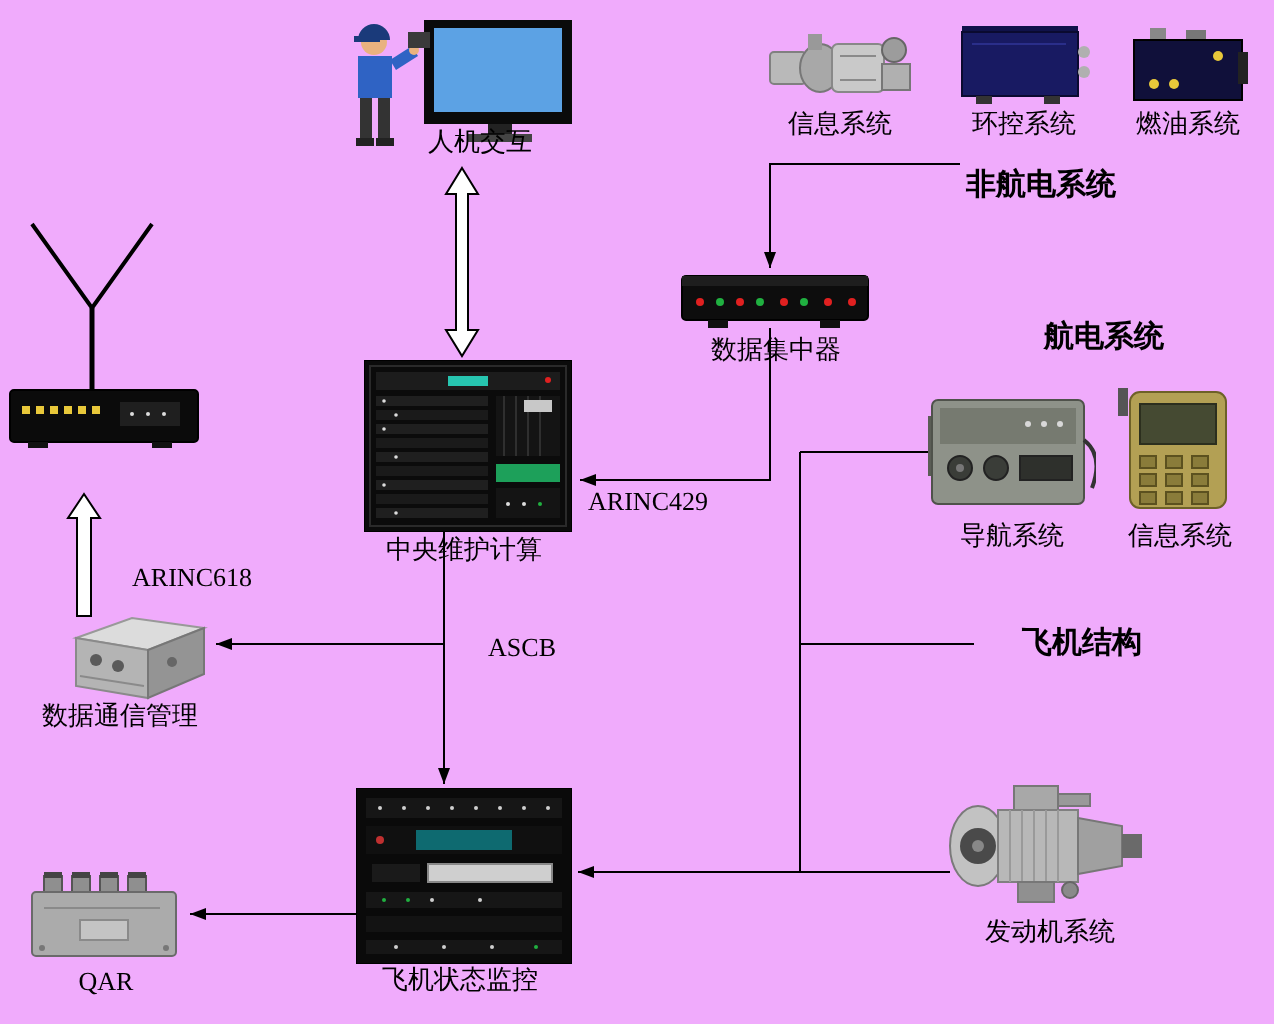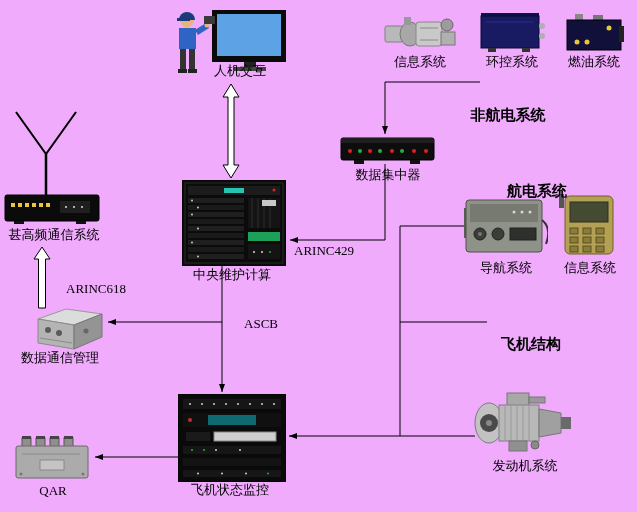--- a/index.html
+++ b/index.html
@@ -1,21 +1,21 @@
 <!DOCTYPE html>
 <html><head>
 <meta charset="utf-8">
 <style>
   html,body{margin:0;padding:0;background:#fff;}
   #canvas{position:relative;width:637px;height:512px;background:#f0abfc;overflow:hidden;
           font-family:"Liberation Serif","DejaVu Serif",serif;}
   .wires{position:absolute;left:0;top:0;}
   .dev{position:absolute;}
   .lbl{position:absolute;font-size:13px;color:#000;text-align:center;white-space:nowrap;line-height:1.1;}
-  .lbl-bold{font-weight:bold;font-size:15px;text-align:center;margin-top:22px;}
+  .lbl-bold{font-weight:bold;font-size:15px;text-align:right;}
   .bus{font-size:13px;text-align:right;}
 </style>
 </head>
 <body>
 
 <div id="canvas">
 
   <svg class="wires" width="637" height="512">
     <defs>
       <marker id="ah" markerWidth="10" markerHeight="8" refX="8" refY="3" orient="auto" markerUnits="userSpaceOnUse">
@@ -299,21 +299,20 @@
   <div class="lbl" style="left:388px;top:55px;width:64px">信息系统</div>
   <div class="lbl" style="left:480px;top:55px;width:64px">环控系统</div>
   <div class="lbl" style="left:562px;top:55px;width:64px">燃油系统</div>
   <div class="lbl lbl-bold" style="left:458px;top:85px;width:100px">非航电系统</div>
   <div class="lbl" style="left:345px;top:168px;width:86px">数据集中器</div>
   <div class="lbl" style="left:182px;top:268px;width:100px">中央维护计算</div>
   <div class="lbl lbl-bold" style="left:492px;top:161px;width:90px">航电系统</div>
   <div class="lbl bus" style="left:290px;top:244px;width:64px">ARINC429</div>
   <div class="lbl" style="left:465px;top:261px;width:82px">导航系统</div>
   <div class="lbl" style="left:552px;top:261px;width:76px">信息系统</div>
-  <div class="lbl" style="left:0px;top:228px;width:108px">甚高频通信系统</div>
   <div class="lbl bus" style="left:54px;top:282px;width:72px">ARINC618</div>
   <div class="lbl" style="left:10px;top:351px;width:100px">数据通信管理</div>
   <div class="lbl bus" style="left:228px;top:317px;width:50px">ASCB</div>
   <div class="lbl" style="left:180px;top:483px;width:100px">飞机状态监控</div>
   <div class="lbl lbl-bold" style="left:491px;top:314px;width:80px">飞机结构</div>
   <div class="lbl" style="left:30px;top:484px;width:46px">QAR</div>
   <div class="lbl" style="left:480px;top:459px;width:90px">发动机系统</div>
 
 </div>
 

